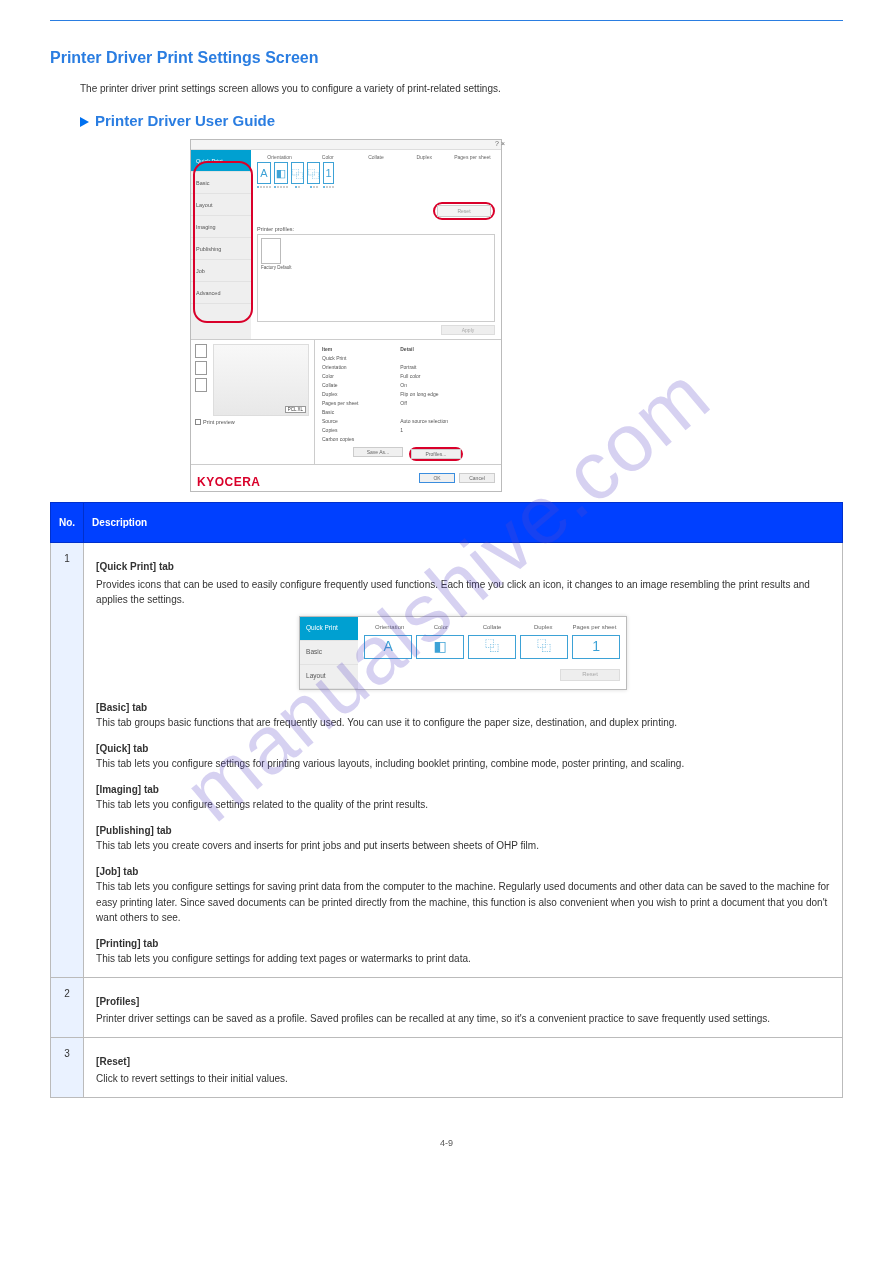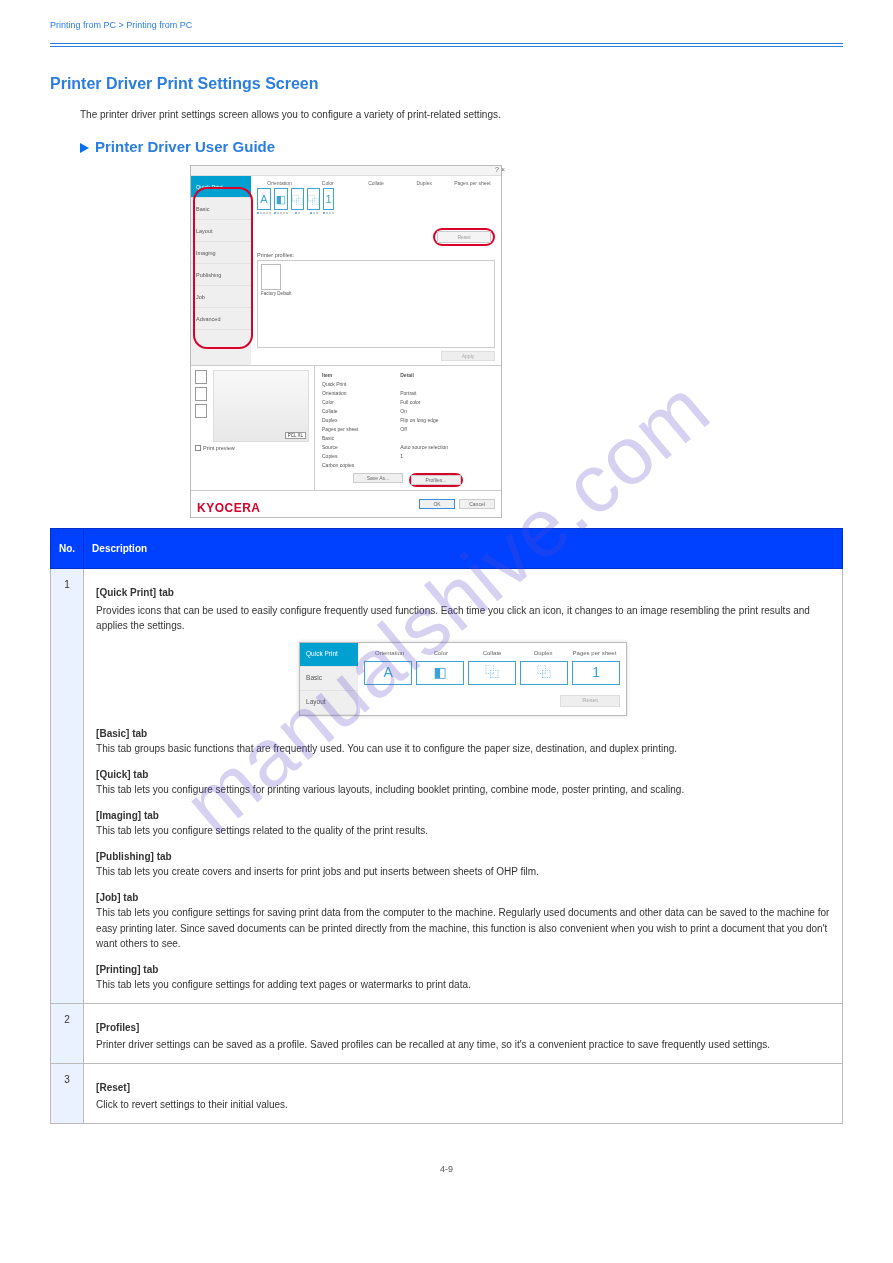--- a/index.html
+++ b/index.html
@@ -88,25 +88,20 @@
   
   .wm { position:absolute; left:50%; top:50%; transform:translate(-50%,-50%) rotate(-40deg); font-size:82px; color:rgba(90,70,200,.25); font-weight:500; pointer-events:none; white-space:nowrap; letter-spacing:1px; }
   .page-rel { position:relative; }
 </style>
 </head>
 <body>
 
 <div class="page page-rel">
   <div class="wm">manualshive.com</div>
 
-  <div class="header-line">
-    <span class="header-text left-text">Printing from PC &gt; Printing from PC</span>
-    <span class="header-text right-text"></span>
-    <div class="clear"></div>
-  </div>
   <div class="header-rule"></div>
 
   <div class="section-title">Printer Driver Print Settings Screen</div>
   <div style="margin-left:30px; font-size:10px; color:#333;">The printer driver print settings screen allows you to configure a variety of print-related settings.</div>
   <div class="subtitle"><span class="arrow"></span><span>Printer Driver User Guide</span></div>
 
   <div class="dialog-wrap">
     <div class="dialog">
       <div class="dlg-titlebar">
         <span class="close">?</span>

